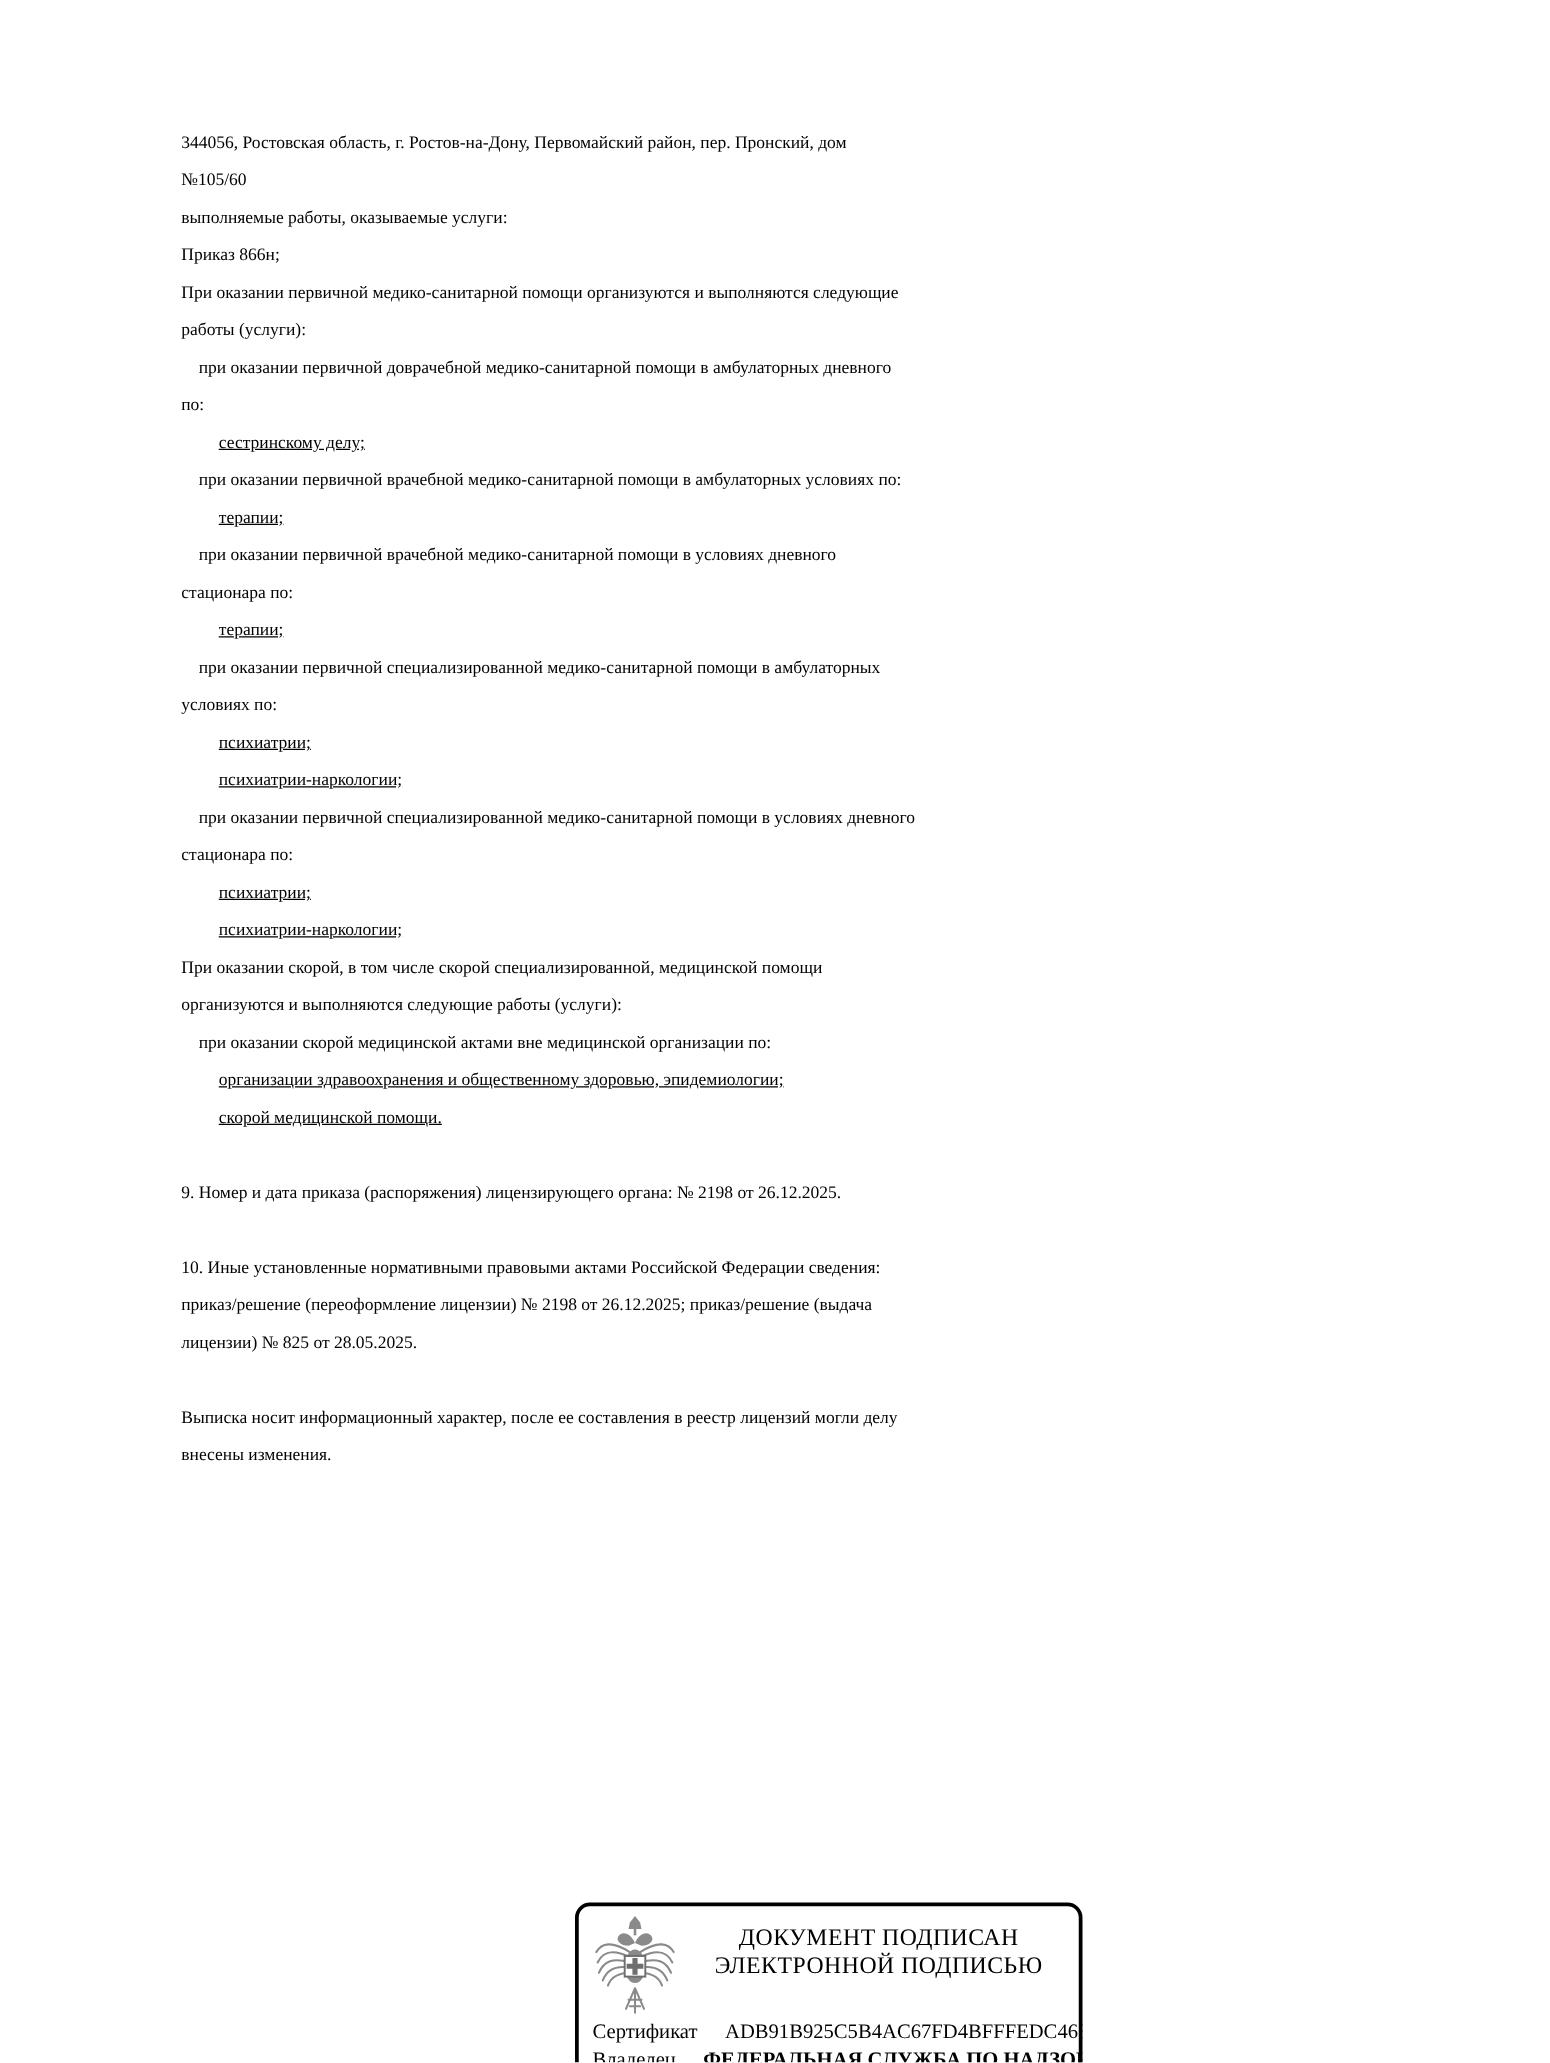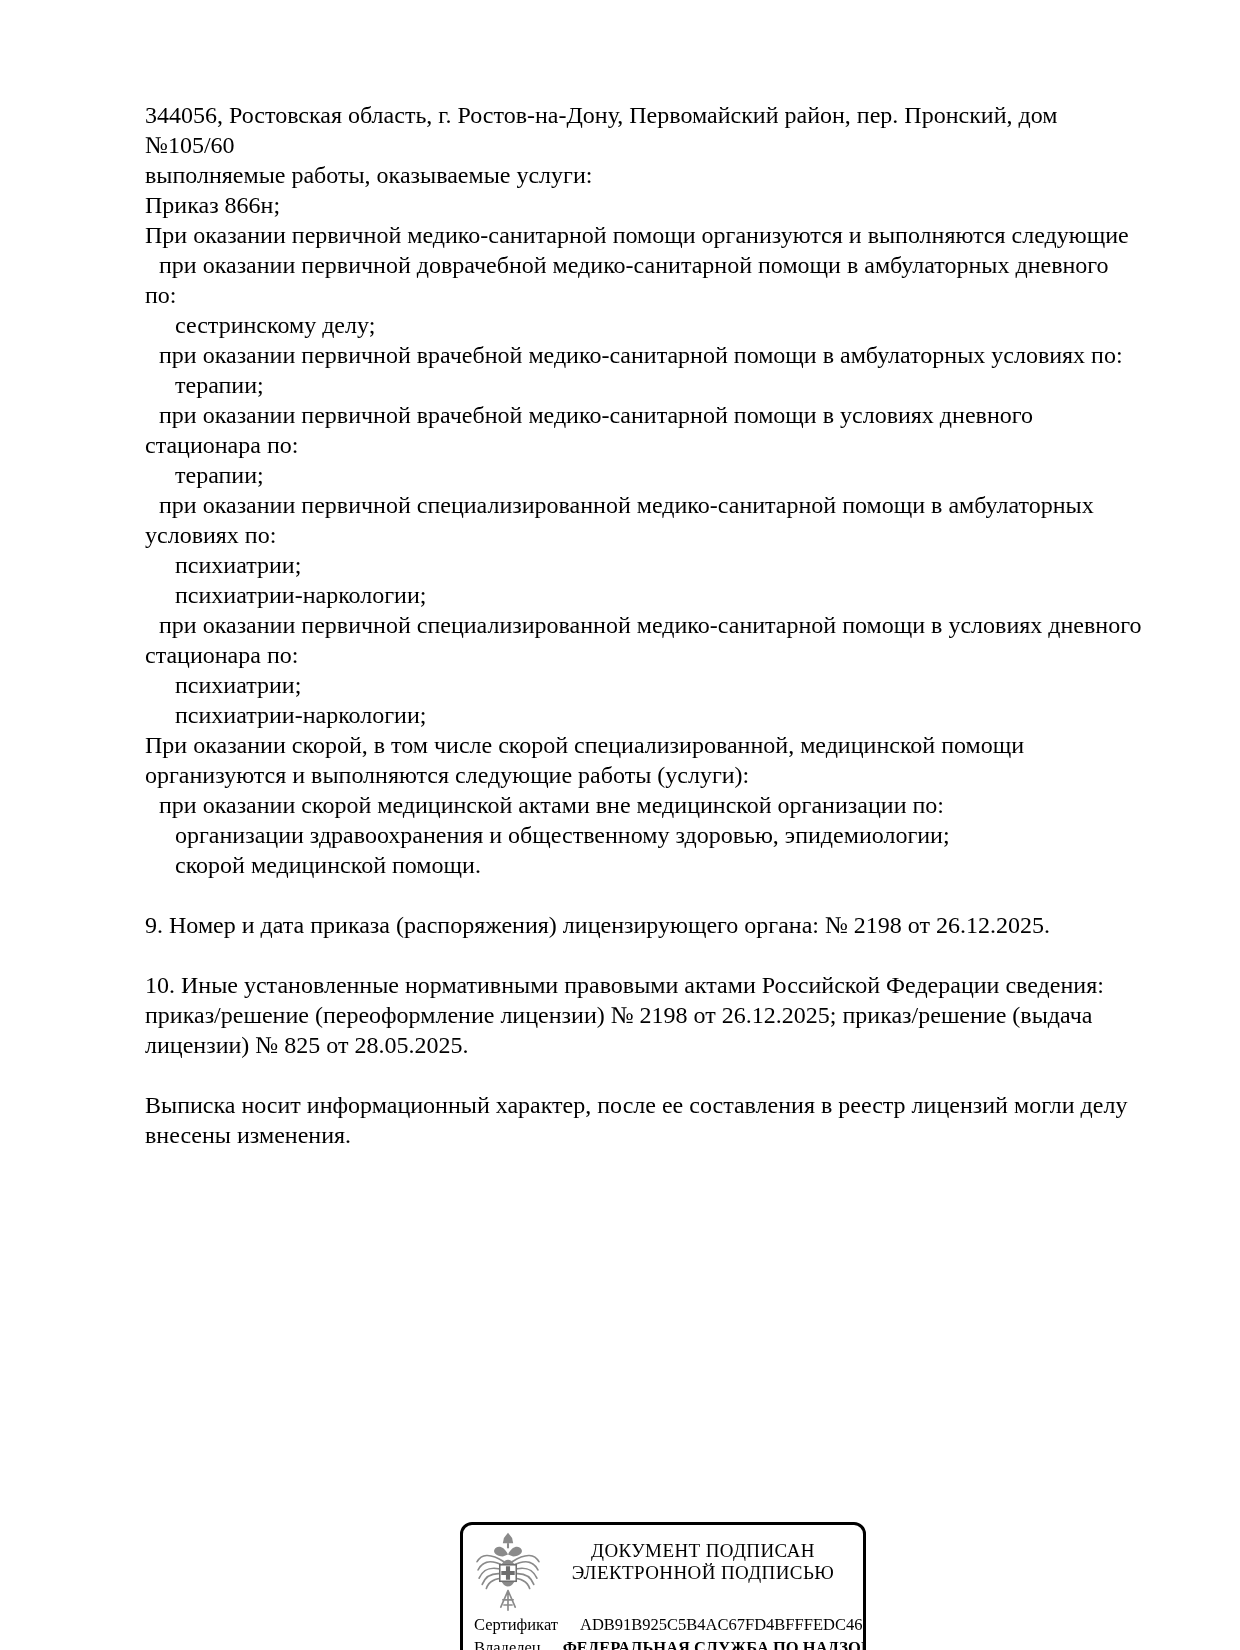--- a/index.html
+++ b/index.html
@@ -10,26 +10,26 @@
     background: #ffffff;
     overflow: hidden;
     font-family: "Liberation Serif", serif;
     color: #000000;
   }
   .content {
     position: absolute;
     left: 145px;
     top: 100px;
     width: 1015px;
-    font-size: 24px;
+    font-size: 14px;
     line-height: 30px;
   }
   .line { white-space: nowrap; height: 30px; }
   .line.indent-1 { padding-left: 14px; }
-  .line.indent-2 { padding-left: 30px; }
+  .line.indent-2 { padding-left: 30px; text-decoration: underline; }
   .line.blank { height: 30px; }
 
   .stamp {
     position: absolute;
     left: 460px;
     top: 1522px;
     width: 406px;
     height: 164px;
     border: 3px solid #000000;
     border-radius: 12px;
@@ -69,20 +69,21 @@
 <body>
 
 <div class="page">
 
   <div class="content" id="doc-lines">
       <div class="line indent-0">344056, Ростовская область, г. Ростов-на-Дону, Первомайский район, пер. Пронский, дом</div>
       <div class="line indent-0">№105/60</div>
       <div class="line indent-0">выполняемые работы, оказываемые услуги:</div>
       <div class="line indent-0">Приказ 866н;</div>
       <div class="line indent-0">При оказании первичной медико-санитарной помощи организуются и выполняются следующие</div>
+      <div class="line indent-0">работы (услуги):</div>
       <div class="line indent-1">при оказании первичной доврачебной медико-санитарной помощи в амбулаторных дневного</div>
       <div class="line indent-0">по:</div>
       <div class="line indent-2">сестринскому делу;</div>
       <div class="line indent-1">при оказании первичной врачебной медико-санитарной помощи в амбулаторных условиях по:</div>
       <div class="line indent-2">терапии;</div>
       <div class="line indent-1">при оказании первичной врачебной медико-санитарной помощи в условиях дневного</div>
       <div class="line indent-0">стационара по:</div>
       <div class="line indent-2">терапии;</div>
       <div class="line indent-1">при оказании первичной специализированной медико-санитарной помощи в амбулаторных</div>
       <div class="line indent-0">условиях по:</div>

